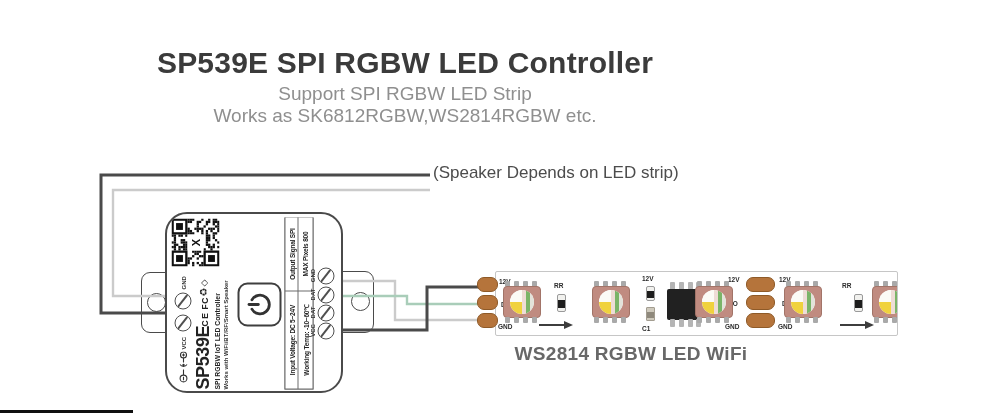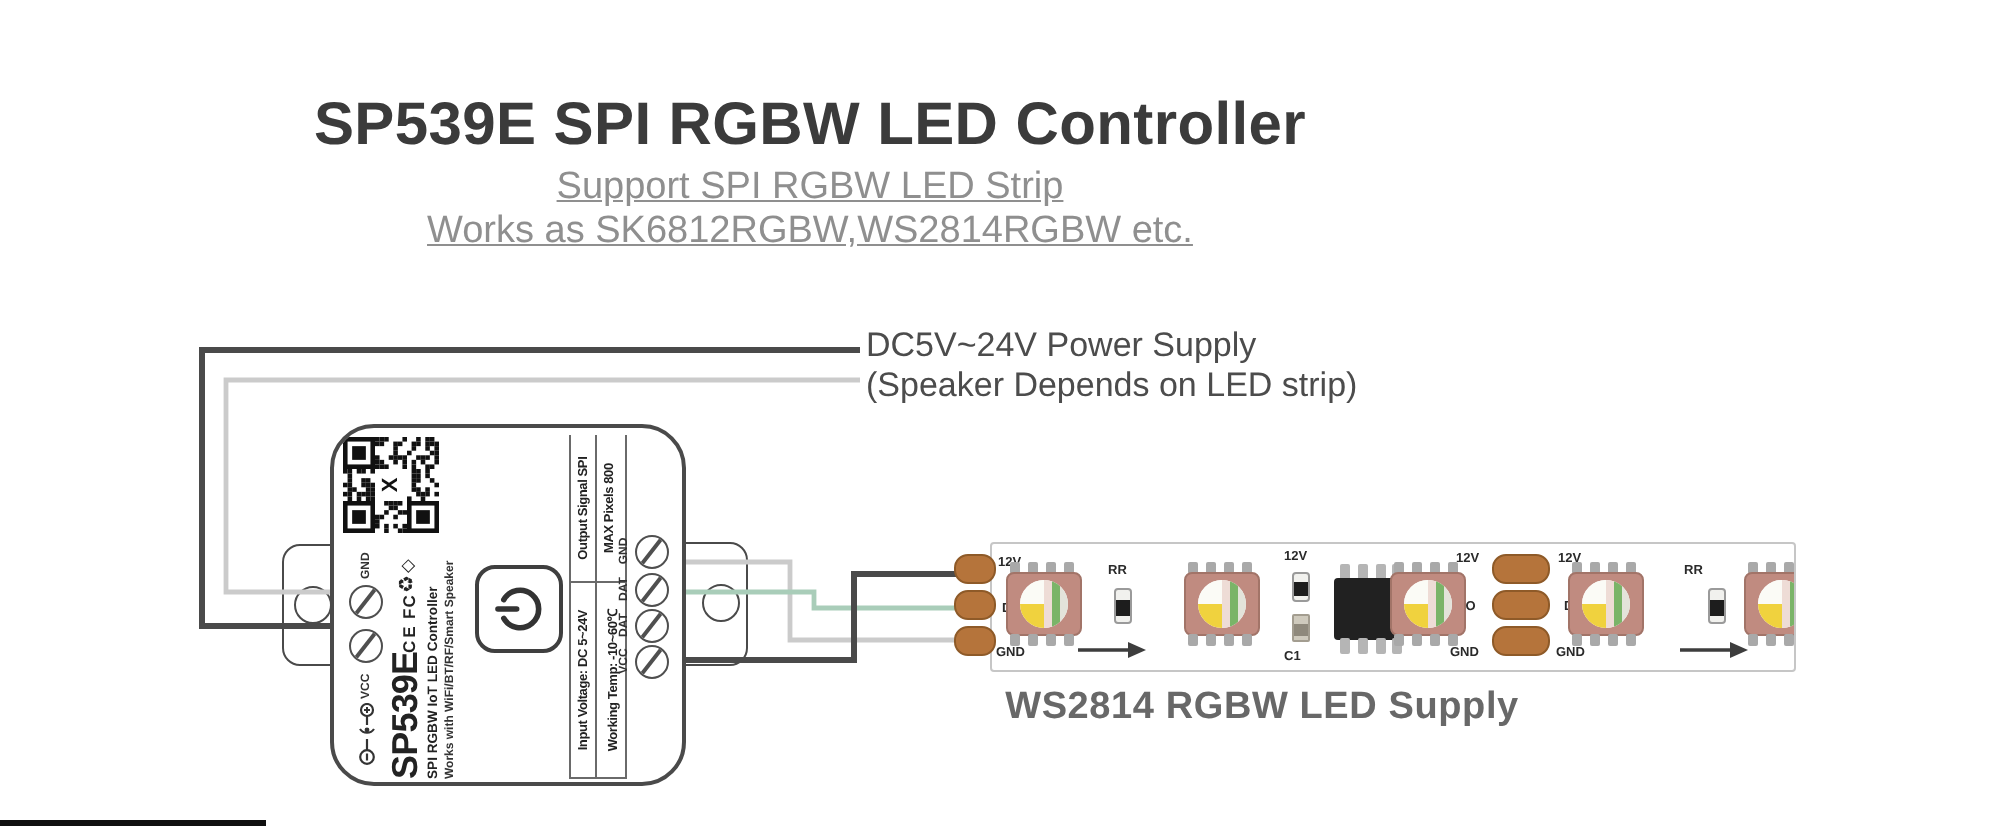--- a/index.html
+++ b/index.html
@@ -10,21 +10,21 @@
   }
   *{margin:0;padding:0;box-sizing:border-box;}
   html,body{background:#fff;}
   body{font-family:"Liberation Sans", sans-serif; -webkit-font-smoothing:antialiased;}
   .page{position:relative;width:1000px;height:413px;background:#fff;overflow:hidden;}
 
   
   .header{position:absolute;left:55px;top:46px;width:700px;text-align:center;}
   .title{font-size:30px;font-weight:700;color:var(--title);letter-spacing:.2px;}
   .subtitle{font-size:19px;line-height:22px;color:var(--subtitle);margin-top:3px;}
-  .subtitle div{white-space:nowrap;text-decoration:underline;}
+  .subtitle div{white-space:nowrap;}
 
   
   .annot{position:absolute;left:433px;top:163px;font-size:17px;line-height:20px;
          font-weight:500;color:var(--annot);white-space:nowrap;}
 
   
   svg.wires{position:absolute;left:0;top:0;pointer-events:none;}
   .w-dark{stroke:var(--wire-dark);stroke-width:3;fill:none;}
   .w-light{stroke:var(--wire-light);stroke-width:2.4;fill:none;}
   .w-green{stroke:var(--wire-data);stroke-width:2.4;fill:none;}
@@ -450,20 +450,19 @@
         <i class="pin" style="left:11px;top:36px;"></i>
         <i class="pin" style="left:20px;top:36px;"></i>
       </div>
     </div>
 
   <div class="pad" style="top:277px;"></div>
   <div class="pad" style="top:295px;"></div>
   <div class="pad" style="top:313px;"></div>
 
   <div class="annot">
-    <div>DC5V~24V Power Supply</div>
     <div>(Speaker Depends on LED strip)</div>
   </div>
 
-  <div class="caption">WS2814 RGBW LED Supply</div>
+  <div class="caption">WS2814 RGBW LED WiFi</div>
 
   <div class="bbar"></div>
 </div>
 
 </body></html>

